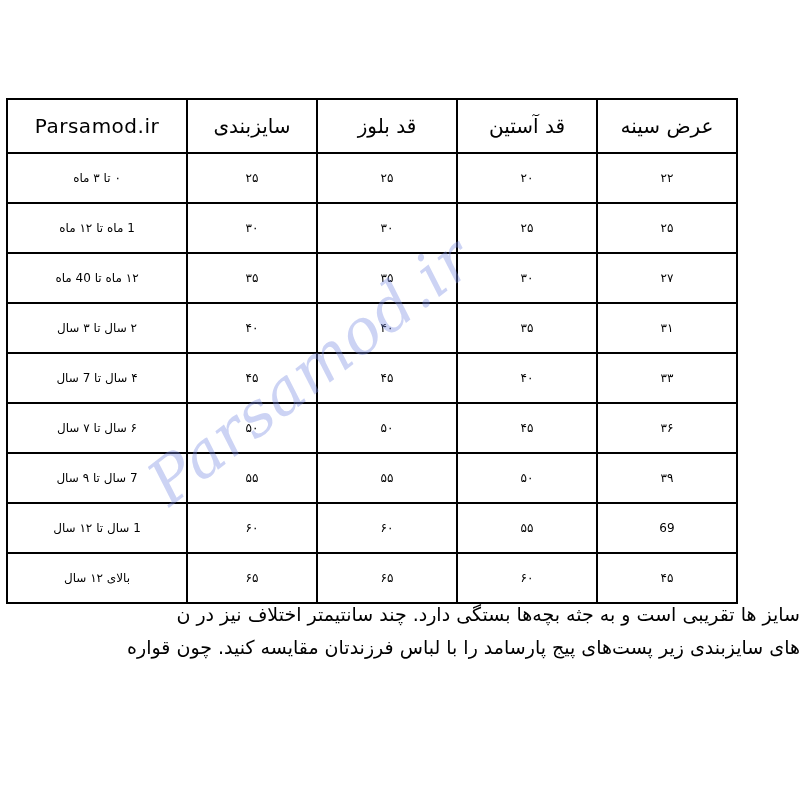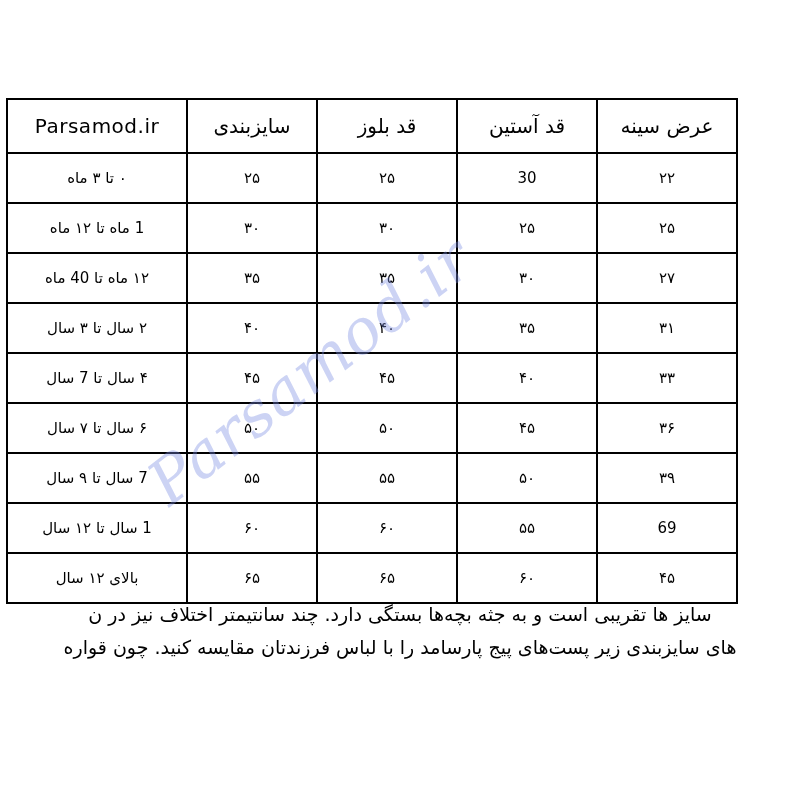--- a/index.html
+++ b/index.html
@@ -57,21 +57,21 @@
     border-collapse: collapse;
     width: 730px;
     table-layout: fixed;
     background: transparent;
   }
   table.size-table td, table.size-table th {
     border: 2px solid #000000;
     text-align: center;
     vertical-align: middle;
     height: 48px;
-    font-size: 15px;
+    font-size: 12px;
     font-family: "DejaVu Sans", sans-serif;
     font-weight: normal;
     padding: 0 4px;
     background: transparent;
   }
   table.size-table tr.header-row th {
     font-size: 20px;
     height: 52px;
   }
   th.brand-cell {
@@ -90,21 +90,21 @@
     font-size: 19px;
   }
 
   
   #footnote {
     position: absolute;
     left: 0;
     top: 598px;
     width: 800px;
     z-index: 3;
-    text-align: center;
+    text-align: right;
     line-height: 1.75;
   }
   #footnote .fn-line {
     font-size: 19px;
     white-space: nowrap;
     overflow: hidden;
     font-family: "DejaVu Sans", sans-serif;
   }
 </style>
 </head>
@@ -130,21 +130,21 @@
           <th>عرض سینه</th>
           <th>قد آستین</th>
           <th>قد بلوز</th>
           <th>سایزبندی</th>
           <th class="brand-cell">Parsamod.ir</th>
         </tr>
       </thead>
       <tbody>
         <tr>
           <td>۲۲</td>
-          <td>30</td>
+          <td>۲۰</td>
           <td>۲۵</td>
           <td>۲۵</td>
           <td class="age-cell">۰ تا ۳ ماه</td>
         </tr>
         <tr>
           <td>۲۵</td>
           <td>۲۵</td>
           <td>۳۰</td>
           <td>۳۰</td>
           <td class="age-cell">1 ماه تا ۱۲ ماه</td>

